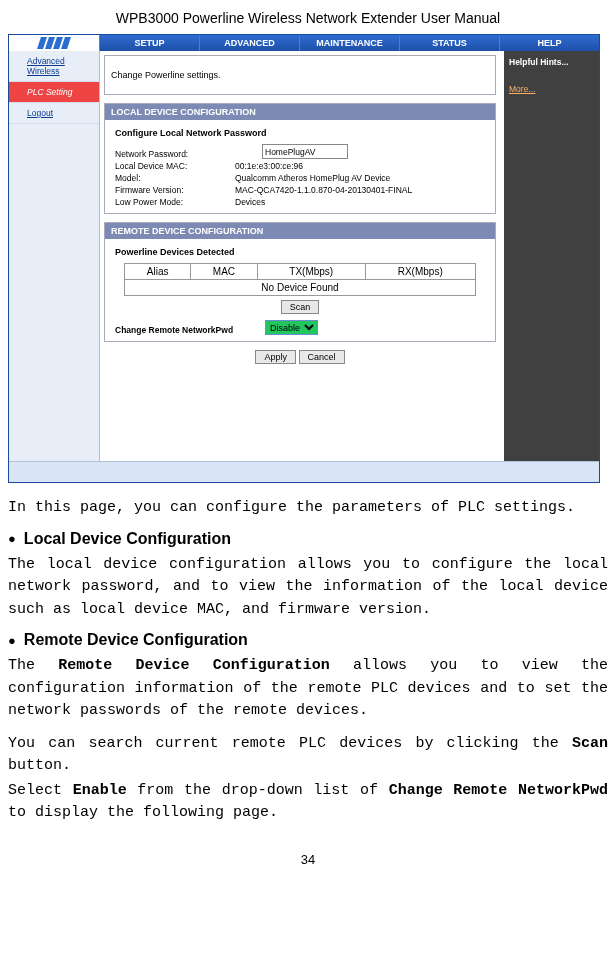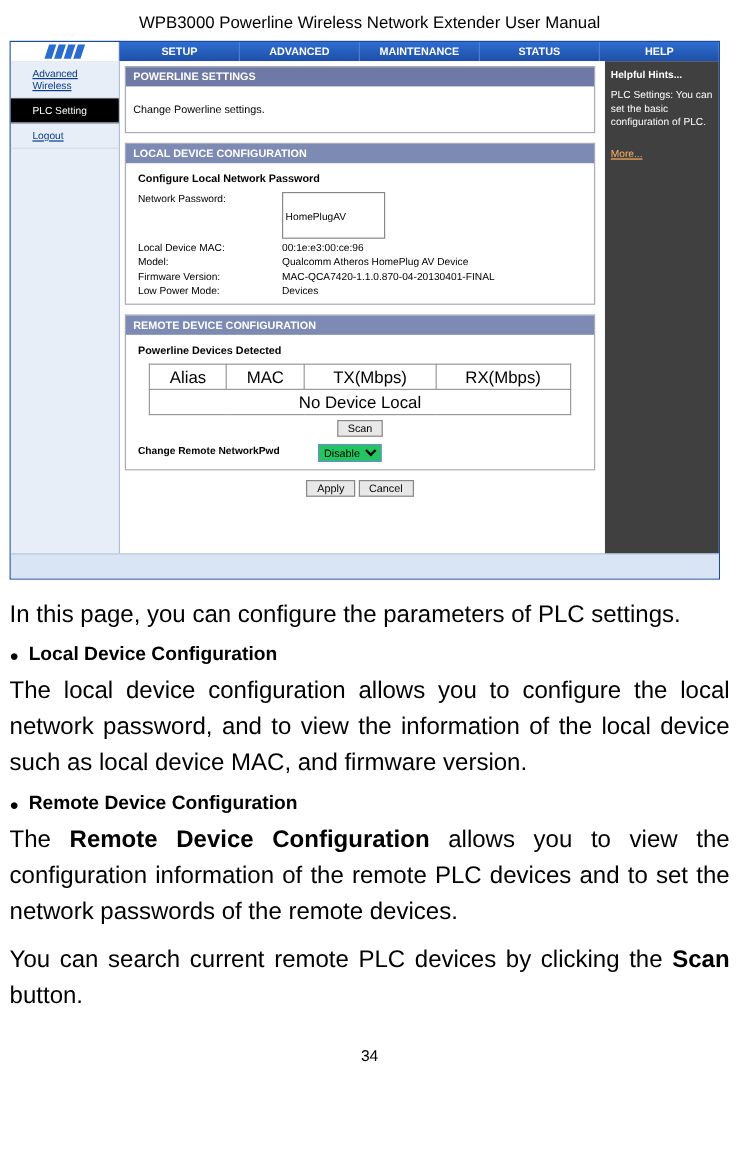--- a/index.html
+++ b/index.html
@@ -74,23 +74,24 @@
   .ui-side .sitem {
     display: block;
     padding: 5px 18px;
     color: #0a3b8c;
     text-decoration: underline;
     border-bottom: 1px solid #d2dbec;
     cursor: pointer;
     font-size: 8.5px;
   }
   .ui-side .sitem.active {
-    background: #000000;
+    background: #ef4444;
     color: #fff;
     text-decoration: none;
+    font-style: italic;
   }
   .ui-main {
     flex: 1;
     background: #fff;
     position: relative;
     overflow: auto;
     padding: 0 4px 0 0;
   }
   .ui-help {
     width: 85px;
@@ -119,35 +120,37 @@
   }
   .panel-title.sec {
     background: #7d8bb4;
   }
   .conf-block { padding: 4px 10px; }
   .conf-block .sub-hd { font-weight: bold; margin: 4px 0 6px 0; }
   .kv {
     display: flex;
     margin: 2px 0;
     font-size: 8.5px;
+    align-items: flex-end;
   }
   .kv .k { width: 120px; }
   .kv .v {}
   .kv input[type=text] {
     font-size: 8.5px;
     height: 13px;
-    padding: 12px 2px;
+    padding: 0 2px;
     border: 1px solid #888;
+    margin-left: 27px;
   }
   .devtable {
     width: 95%;
     margin: 0 auto 4px auto;
     border: 1px solid #999;
     border-collapse: collapse;
-    font-size: 14px;
+    font-size: 10px;
   }
   .devtable th, .devtable td {
     border: 1px solid #999;
     padding: 2px 6px;
     text-align: center;
     font-weight: normal;
   }
   .center-row { text-align: center; margin: 4px 0; }
   .btn {
     font-size: 9px;
@@ -164,23 +167,24 @@
     height: 15px;
   }
   .ui-footer {
     background: #d9e4f4;
     height: 20px;
     border-top: 1px solid #b0c0da;
   }
   
   .body-text p {
     margin: 0 0 10px 0;
-    font-size: 20px;
+    font-size: 15px;
     line-height: 1.5;
     text-align: justify;
+    font-family: Liberation Mono, monospace;
   }
   .bullet-hd {
     display: flex;
     align-items: center;
     margin: 8px 0 6px 0;
   }
   .bullet-hd::before {
     content: "●";
     font-size: 13px;
     margin-right: 8px;
@@ -217,21 +221,20 @@
   </div>
   <div class="ui-body">
     <div class="ui-side">
       <a class="sitem">Advanced Wireless</a>
       <a class="sitem active">PLC Setting</a>
       <a class="sitem">Logout</a>
     </div>
     <div class="ui-main">
 
       <div class="panel">
-        <div class="panel-title">POWERLINE SETTINGS</div>
         <div class="panel-sub">Change Powerline settings.</div>
       </div>
 
       <div class="panel">
         <div class="panel-title sec">LOCAL DEVICE CONFIGURATION</div>
         <div class="conf-block">
           <div class="sub-hd">Configure Local Network Password</div>
           <div class="kv">
               <div class="k">Network Password:</div>
               <div class="v"><input type="text" style="width: 80px;" value="HomePlugAV"></div>
@@ -261,21 +264,21 @@
           <div class="sub-hd">Powerline Devices Detected</div>
           <table class="devtable">
             <tbody>
                 <tr>
               <th>Alias</th>
               <th>MAC</th>
               <th>TX(Mbps)</th>
               <th>RX(Mbps)</th>
             </tr>
             <tr>
-                  <td colspan="4">No Device Local</td>
+                  <td colspan="4">No Device Found</td>
                 </tr>
           </tbody>
             </table>
           <div class="center-row">
             <button class="btn">Scan</button>
           </div>
           <div class="kv" style="margin-top:6px;">
             <div class="k" style="width:150px; font-weight:bold;">Change Remote NetworkPwd</div>
             <div class="v">
               <select class="sel">
@@ -287,21 +290,20 @@
       </div>
 
       <div class="center-row">
         <button class="btn">Apply</button>
         <button class="btn">Cancel</button>
       </div>
 
     </div>
     <div class="ui-help">
       <div class="hh">Helpful Hints...</div>
-      <div>PLC Settings: You can set the basic configuration of PLC.</div>
       <div class="more">More...</div>
     </div>
   </div>
   <div class="ui-footer"></div>
 </div>
 
 <div class="body-text">
   <p class="para">In this page, you can configure the parameters of PLC settings.</p>
 
   <div class="bullet-hd">
@@ -311,15 +313,18 @@
 
   <div class="bullet-hd">
       <span>Remote Device Configuration</span>
     </div>
   <p class="para">
     <span>The </span><strong>Remote Device Configuration</strong><span> allows you to view the configuration information of the remote PLC devices and to set the network passwords of the remote devices.</span>
   </p>
   <p class="para" style="margin-bottom:2px;">
     <span>You can search current remote PLC devices by clicking the </span><strong>Scan</strong><span> button.</span>
   </p>
+  <p class="para">
+    <span>Select </span><strong>Enable</strong><span> from the drop-down list of </span><strong>Change Remote NetworkPwd</strong><span> to display the following page.</span>
+  </p>
 </div>
 
 <div class="page-num">34</div>
 
 </body></html>

